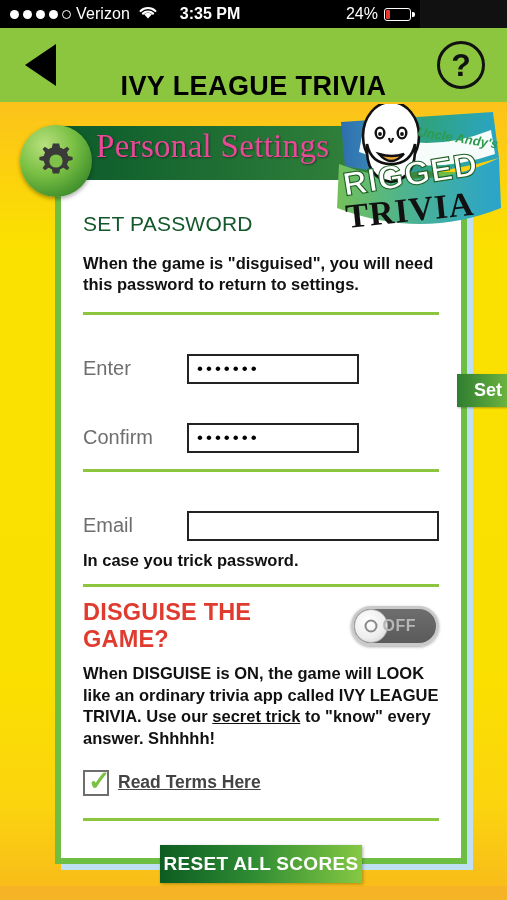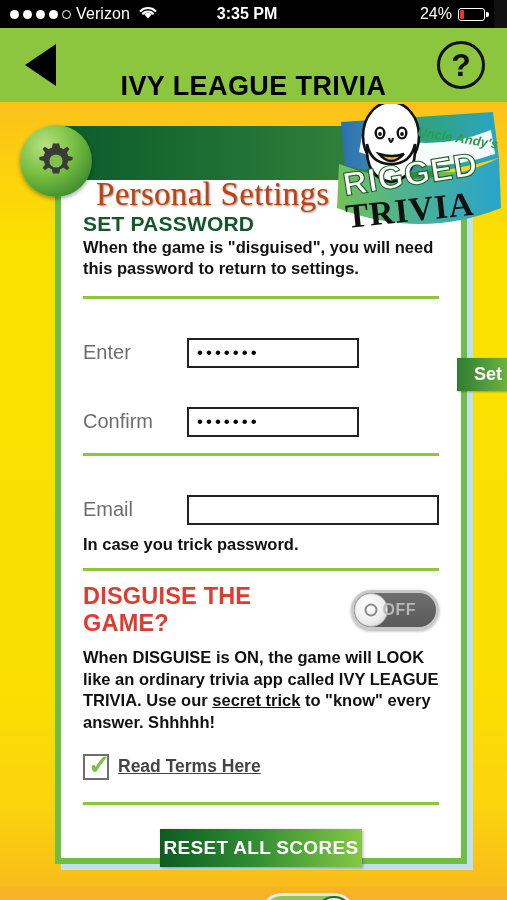--- a/index.html
+++ b/index.html
@@ -6,21 +6,21 @@
   html, body {
     width: 507px; height: 900px;
     font-family: "Liberation Sans", sans-serif;
     overflow: hidden;
     background: #111;
   }
   .phone { position: relative; width: 507px; height: 900px; overflow: hidden; }
 
   
   .statusbar {
-    position: absolute; top: 0; left: 0; width: 494px; height: 28px;
+    position: absolute; top: 0; left: 0; width: 420px; height: 28px;
     background: #000; color: #fff;
     display: flex; align-items: center;
   }
   .sb-left { display: flex; align-items: center; gap: 5px; padding-left: 10px; }
   .sb-dots { display: flex; align-items: center; gap: 4px; }
   .dot { width: 9px; height: 9px; border-radius: 50%; background: #fff; }
   .dot.hollow { background: transparent; border: 1.5px solid #fff; }
   .carrier { font-size: 16px; letter-spacing: .1px; }
   .wifi { margin-left: 3px; }
   .sb-center {
@@ -99,44 +99,43 @@
   
   .ribbon {
     position: absolute; left: 57px; top: 126px;
     width: 380px; height: 54px;
     background: linear-gradient(to right, #0C5B2A 0%, #1B6B33 35%, #3C8B3E 100%);
     z-index: 4;
   }
   .ribbon-label {
     position: absolute; left: 96px; top: 128px;
     font-family: "Liberation Serif", serif;
-    font-size: 33px; color: #c2410c; z-index: 6;
+    font-size: 33px; color: #ec4899; z-index: 6;
     text-shadow: 1px 1px 2px rgba(0,0,0,.45);
     letter-spacing: .3px;
-    margin-top: 48px;
   }
   .gear-badge {
     position: absolute; left: 20px; top: 125px;
     width: 72px; height: 72px; border-radius: 50%;
     background: radial-gradient(circle at 34% 28%, #B9E07E 0%, #79C043 42%, #3E8D2C 80%, #2C6B1F 100%);
     z-index: 7;
     display: flex; align-items: center; justify-content: center;
     box-shadow: 0 2px 4px rgba(0,0,0,.35);
   }
 
   
   .logo {
     position: absolute; right: 6px; top: 104px;
     width: 170px; height: 132px; z-index: 8;
   }
 
   
   h2.section-title {
-    color: #14572A; font-size: 21px; font-weight: bold;
-    letter-spacing: .2px; margin-bottom: 1px;
+    color: #14572A; font-size: 21px; font-weight: normal;
+    letter-spacing: .2px; margin-bottom: 17px;
   }
   .note {
     color: #111; font-size: 16.5px; font-weight: bold; line-height: 1.3;
   }
   .hr { height: 3px; background: #8CC63F; margin: 14px 0; }
 
   .field-row { display: flex; align-items: center; margin-bottom: 7px; margin-top: 39px; }
   .field-label {
     color: #6E6E6E; font-size: 20px; width: 104px; flex: none;
   }

